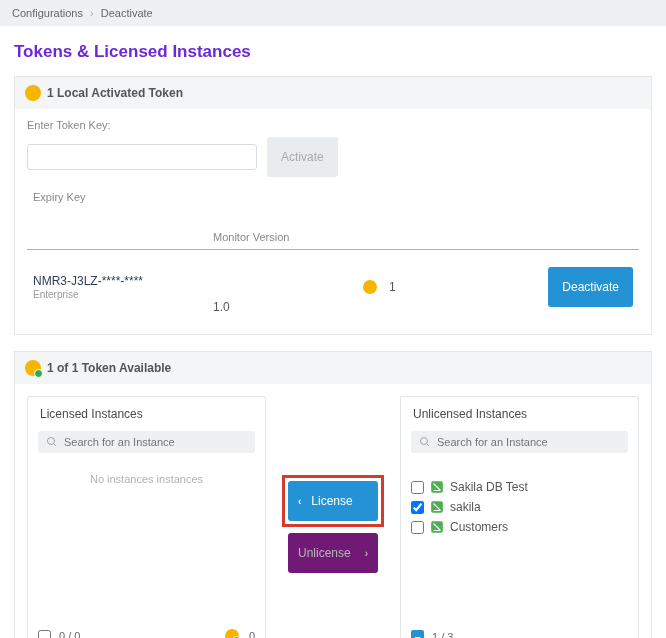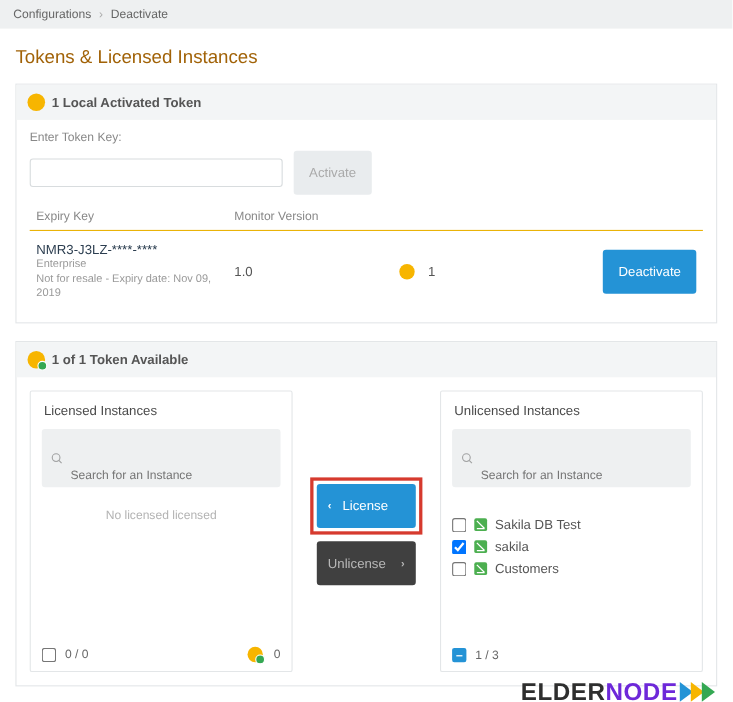--- a/index.html
+++ b/index.html
@@ -1,50 +1,50 @@
 <!DOCTYPE html>
 <html><head>
 <meta charset="utf-8">
 <style>
 * { box-sizing: border-box; margin: 0; padding: 0; }
 body { font-family: -apple-system, "Segoe UI", Arial, sans-serif; font-size: 12px; color: #555; background: #fff; width: 666px; }
 .breadcrumb-bar { background: #eef0f1; padding: 7px 12px; font-size: 11px; color: #666; }
 .breadcrumb-bar .sep { color: #aaa; margin: 0 4px; }
 .page { padding: 10px 14px; }
-.page-title { font-size: 17px; font-weight: 400; color: #a16207; margin: 6px 0 14px; }
+.page-title { font-size: 17px; font-weight: 700; color: #6d28d9; margin: 6px 0 14px; }
 .panel { border: 1px solid #e3e6e8; background: #fff; margin-bottom: 16px; }
 .panel-head { background: #f3f5f6; padding: 8px 10px; font-size: 12px; font-weight: 600; color: #555; display: flex; align-items: center; }
 .coin { width: 14px; height: 14px; background: #f7b500; border-radius: 50%; display: inline-block; margin-right: 6px; position: relative; }
 .coin.big { width: 16px; height: 16px; }
 .coin-green-dot::after { content: ""; position: absolute; width: 7px; height: 7px; background: #34a853; border-radius: 50%; bottom: -2px; right: -2px; border:1px solid #fff; }
 .panel-body { padding: 10px 12px; }
 .small-label { font-size: 11px; color: #888; margin-bottom: 6px; display: block; }
 .token-input-row { display: flex; align-items: center; gap: 10px; margin-bottom: 14px; }
 input.text { border: 1px solid #d8dcde; border-radius: 3px; height: 26px; padding: 0 8px; font-size: 12px; width: 230px; }
 .btn { display: inline-flex; align-items: center; justify-content: center; height: 40px; padding: 0 14px; border-radius: 3px; font-size: 12px; cursor: pointer; border: none; }
 .btn-disabled { background: #e9ecee; color: #aaa; cursor: default; }
 .btn-primary { background: #2493d6; color: #fff; }
 .btn-lic { background: #2493d6; color: #fff; width: 90px; justify-content: flex-start; padding: 0 10px; gap: 10px; }
-.btn-unlic { background: #404040; color: #b8b8b8; width: 90px; justify-content: flex-start; padding: 0 10px; gap: 10px; }
+.btn-unlic { background: #701a75; color: #b8b8b8; width: 90px; justify-content: flex-start; padding: 0 10px; gap: 10px; }
 .tbl-head { display: flex; font-size: 11px; color: #888; padding: 0 6px 6px; }
 .col-key { flex: 0 0 180px; }
-.col-ver { flex: 0 0 150px; }
+.col-ver { flex: 0 0 150px; margin-top: 40px; }
 .col-qty { flex: 0 0 180px; }
 .col-act { flex: 1; text-align: right; }
 .tbl-row { display: flex; align-items: center; border-top: 1px solid #eab308; padding: 10px 6px; }
 .token-id { font-size: 12px; color: #2c3e50; font-weight: 500; }
 .token-meta { font-size: 10px; color: #999; line-height: 1.3; max-width: 160px; }
 .qty-cell { display: flex; align-items: center; gap: 6px; }
 .cols { display: flex; gap: 12px; padding: 12px; height: 280px; }
 .col-box { border: 1px solid #e3e6e8; background: #fff; flex: 1; display: flex; flex-direction: column; border-radius: 2px; }
 .col-mid { width: 110px; flex: 0 0 110px; display: flex; flex-direction: column; align-items: center; justify-content: center; gap: 6px; }
 .col-head { padding: 10px 12px; font-size: 12px; color: #4a4a4a; }
 .search { margin: 0 10px; background: #eef0f1; border-radius: 3px; display: flex; align-items: center; padding: 5px 8px; gap: 6px; }
 .search svg { opacity: .5; }
-.search input { border: none; background: transparent; outline: none; flex: 1; font-size: 11px; color: #777; margin-top: 31px; }
+.search input { border: none; background: transparent; outline: none; flex: 1; font-size: 11px; color: #777; }
 .empty { text-align: center; color: #b3b3b3; font-size: 11px; padding: 20px 0; }
 .inst-list { padding: 24px 10px 2px; }
 .inst { display: flex; align-items: center; gap: 6px; padding: 3px 0; font-size: 12px; color: #555; }
 .inst input[type=checkbox] { width: 13px; height: 13px; }
 .db-ico { width: 14px; height: 14px; display: inline-block; }
 .col-foot { margin-top: auto; padding: 8px 10px; display: flex; align-items: center; gap: 8px; font-size: 11px; color: #666; }
 .red-box { border: 3px solid #d63a2e; padding: 3px; }
 .chev { font-size: 10px; font-weight: bold; }
 .logo-area { position: absolute; bottom: 8px; right: 16px; display: flex; align-items: center; font-size: 22px; font-weight: 600; color: #2e2e2e; letter-spacing: .5px; text-align: center; }
 .logo-area .nod { color: #6d28d9; }
@@ -79,21 +79,20 @@
       </div>
       <div class="tbl-head">
         <div class="col-key">Expiry Key</div>
         <div class="col-ver">Monitor Version</div>
         <div class="col-act"></div>
       </div>
       <div class="tbl-row">
         <div class="col-key">
           <div class="token-id">NMR3-J3LZ-****-****</div>
           <div class="token-meta">Enterprise</div>
-          <div class="token-meta">Not for resale - Expiry date: Nov 09, 2019</div>
         </div>
         <div class="col-ver">1.0</div>
         <div class="col-qty qty-cell">
           <span class="coin"></span>
           <span>1</span>
         </div>
         <div class="col-act">
           <button class="btn btn-primary">Deactivate</button>
         </div>
       </div>
@@ -109,21 +108,21 @@
 
       <div class="col-box">
         <div class="col-head">Licensed Instances</div>
         <div class="search">
           <svg width="12" height="12" viewBox="0 0 24 24" fill="none" stroke="#555" stroke-width="2">
                 <circle cx="10" cy="10" r="7"></circle>
                 <line x1="20" y1="20" x2="15" y2="15"></line>
               </svg>
           <input type="text" placeholder="Search for an Instance" style="">
         </div>
-        <div class="empty">No licensed licensed</div>
+        <div class="empty">No instances instances</div>
         <div class="col-foot">
           <input type="checkbox" style="">
           <span>0 / 0</span>
           <span style="margin-left:auto; display:flex; align-items:center; gap:4px;">
             <span class="coin coin-green-dot"></span>
             <span>0</span>
           </span>
         </div>
       </div>
 

